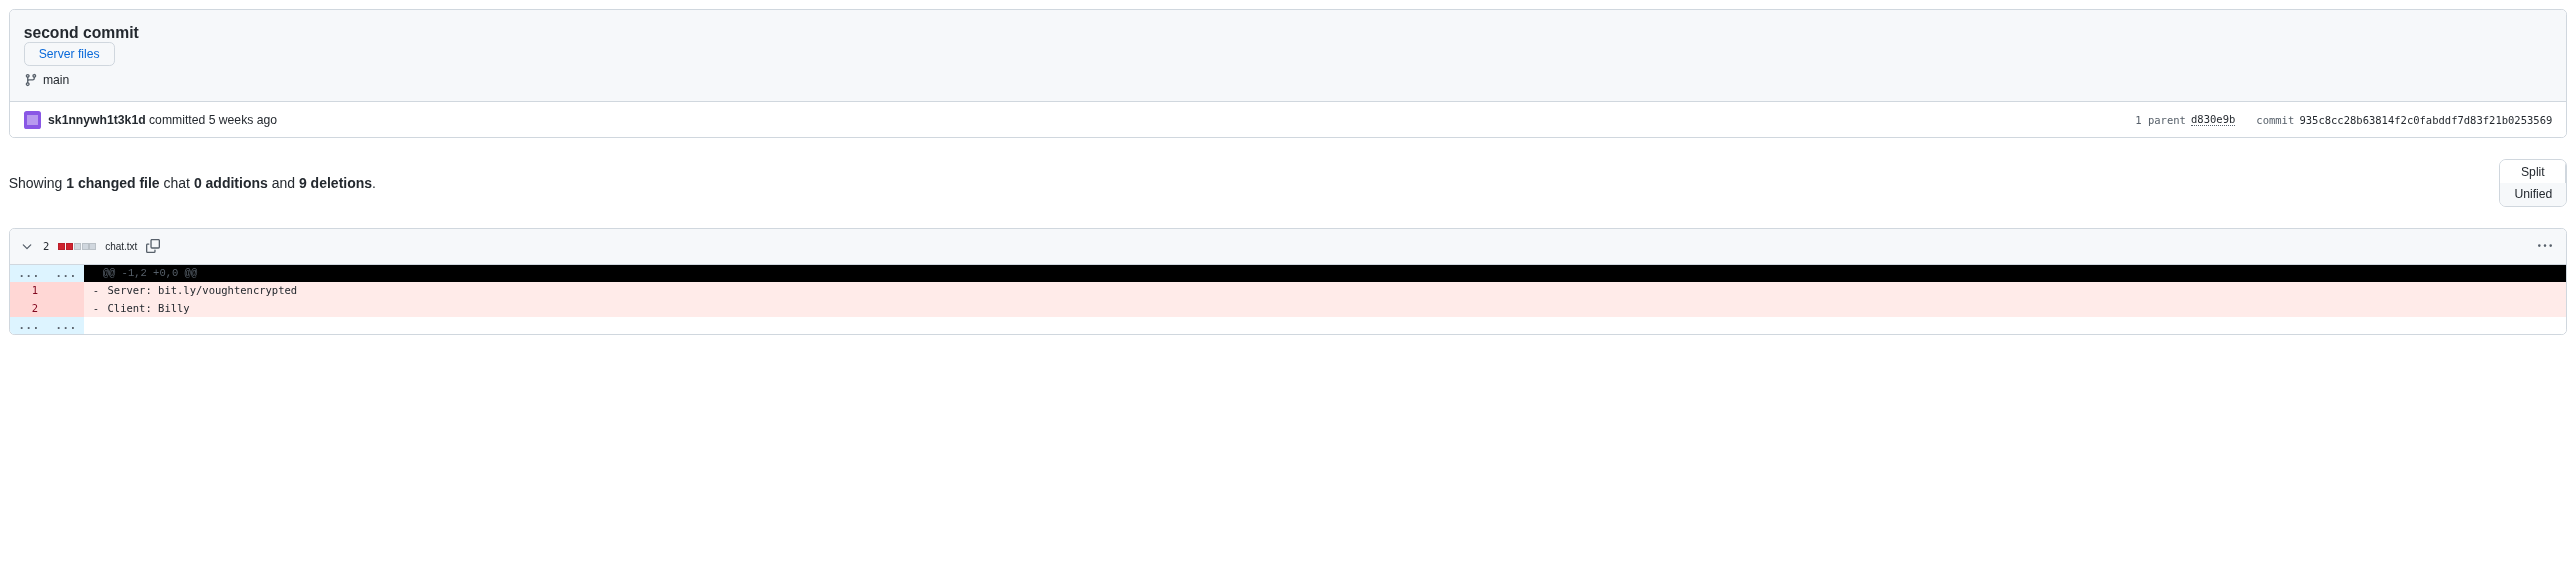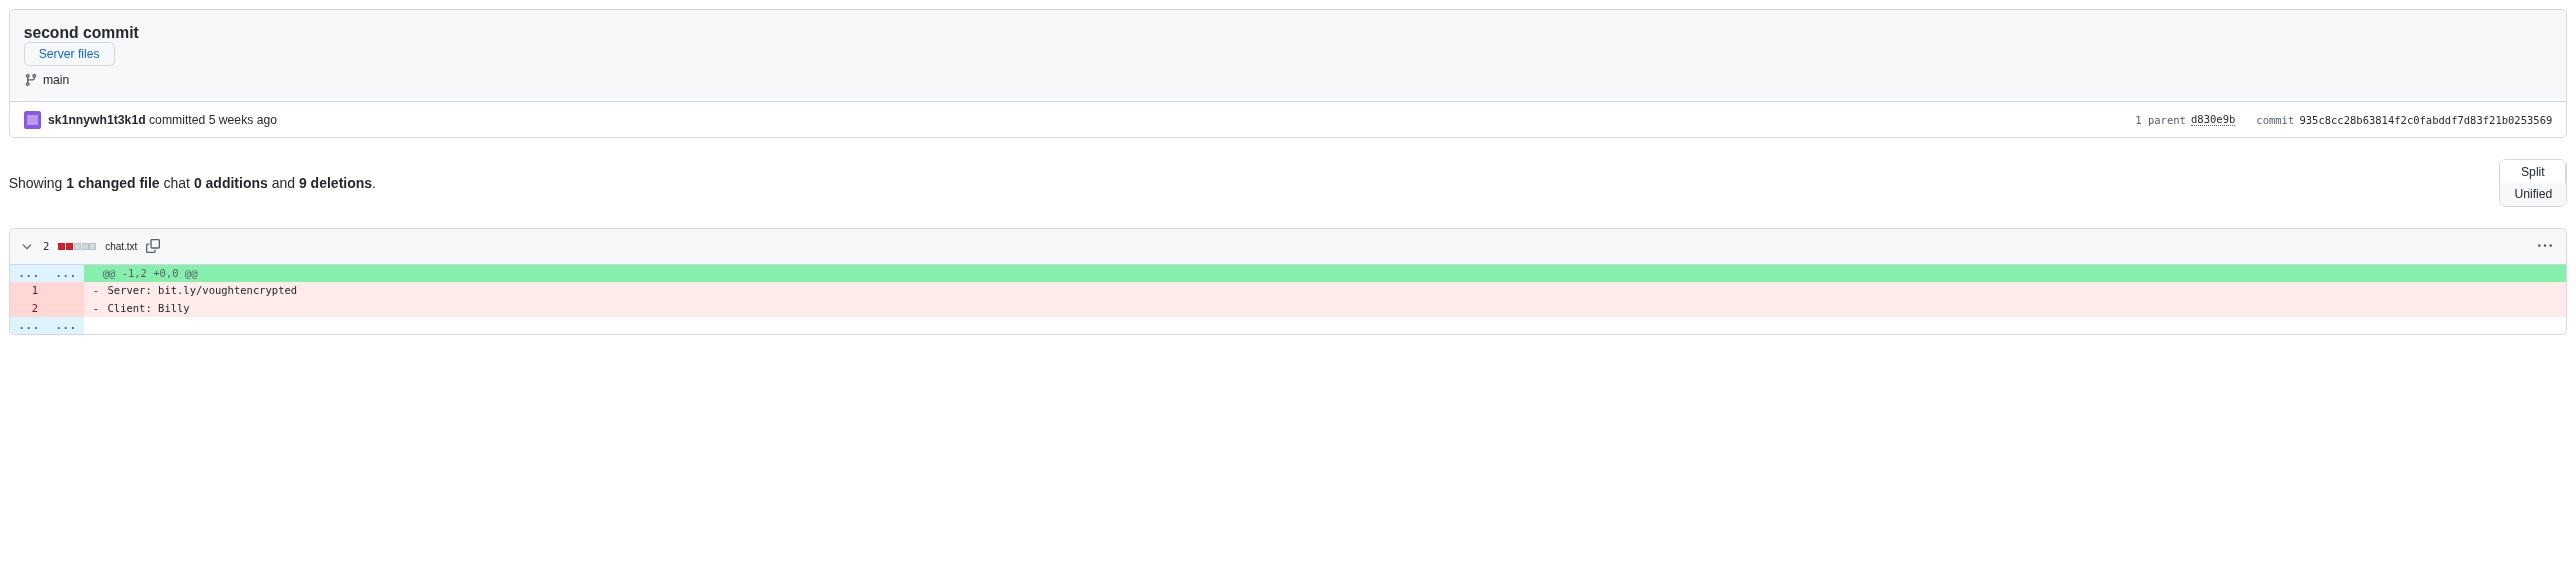--- a/index.html
+++ b/index.html
@@ -275,23 +275,24 @@
       padding: 0 8.7px;
       color: #6e7781;
       user-select: none;
     }
     
     .hunk-row .line-num {
       background: #ddf4ff;
     }
     
     .hunk-row .line-content {
-      background: #86efac;
+      background: #000000;
       color: #57606a;
       padding-left: 19px;
+      font-family: Liberation Mono, monospace;
     }
     
     .del-row .line-num {
       background: #ffd7d5;
       color: #82071e;
     }
     
     .del-row .line-content {
       background: #ffebe9;
     }

